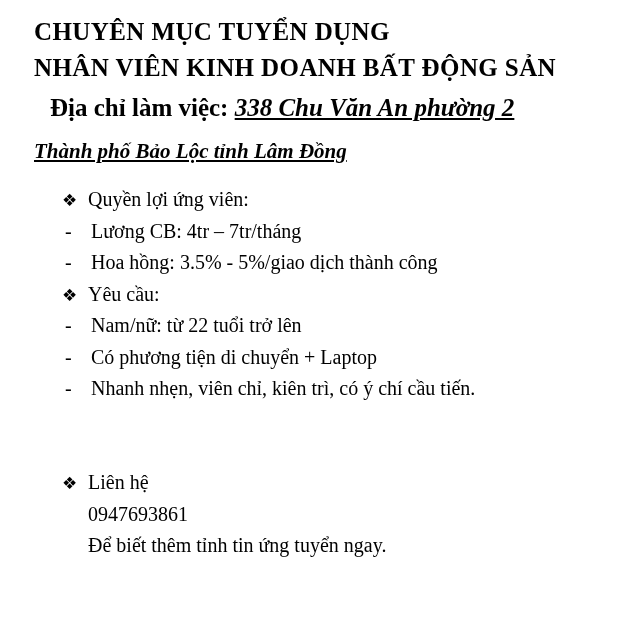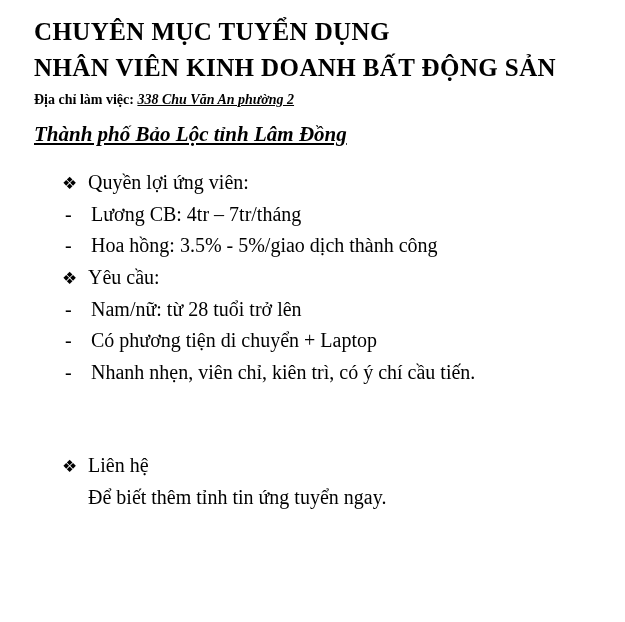--- a/index.html
+++ b/index.html
@@ -23,24 +23,25 @@
   }
   .headline {
     font-family: "Liberation Serif", serif;
     font-weight: bold;
     font-size: 25px;
     letter-spacing: 0.4px;
     line-height: 1.42;
     white-space: nowrap;
   }
   .addr-line {
-    font-size: 14px;
+    font-size: 25px;
     line-height: 1.52;
     font-weight: bold;
     margin-top: 4px;
+    margin-left: 16px;
   }
   .addr-label {
     font-weight: bold;
     font-style: normal;
   }
   .addr-value {
     font-weight: bold;
     font-style: italic;
     text-decoration: underline;
   }
@@ -125,35 +126,36 @@
     <li class="item dash">
       <span class="marker">-</span>
       <span class="txt">Hoa hồng: 3.5% - 5%/giao dịch thành công</span>
     </li>
     <li class="item diamond">
       <span class="marker">❖</span>
       <span class="txt">Yêu cầu:</span>
     </li>
     <li class="item dash">
       <span class="marker">-</span>
-      <span class="txt">Nam/nữ: từ 28 tuổi trở lên</span>
+      <span class="txt">Nam/nữ: từ 22 tuổi trở lên</span>
     </li>
     <li class="item dash">
       <span class="marker">-</span>
       <span class="txt">Có phương tiện di chuyển + Laptop</span>
     </li>
     <li class="item dash">
       <span class="marker">-</span>
       <span class="txt">Nhanh nhẹn, viên chỉ, kiên trì, có ý chí cầu tiến.</span>
     </li>
   </ul>
 
   <div class="gap"></div>
 
   <div class="contact">
     <div class="head">
       <span class="marker">❖</span>
       <span class="txt">Liên hệ</span>
     </div>
+    <div class="sub">0947693861</div>
     <div class="sub">Để biết thêm tỉnh tin ứng tuyển ngay.</div>
   </div>
 
 </div>
 
 </body></html>

